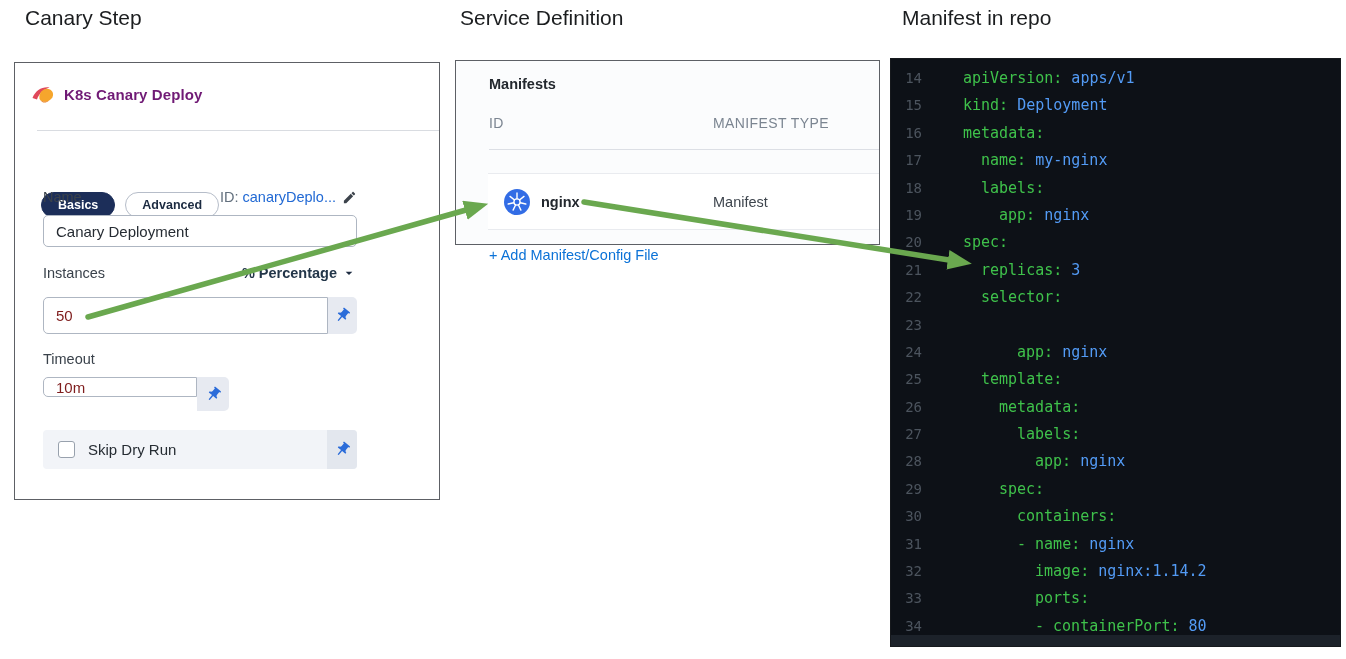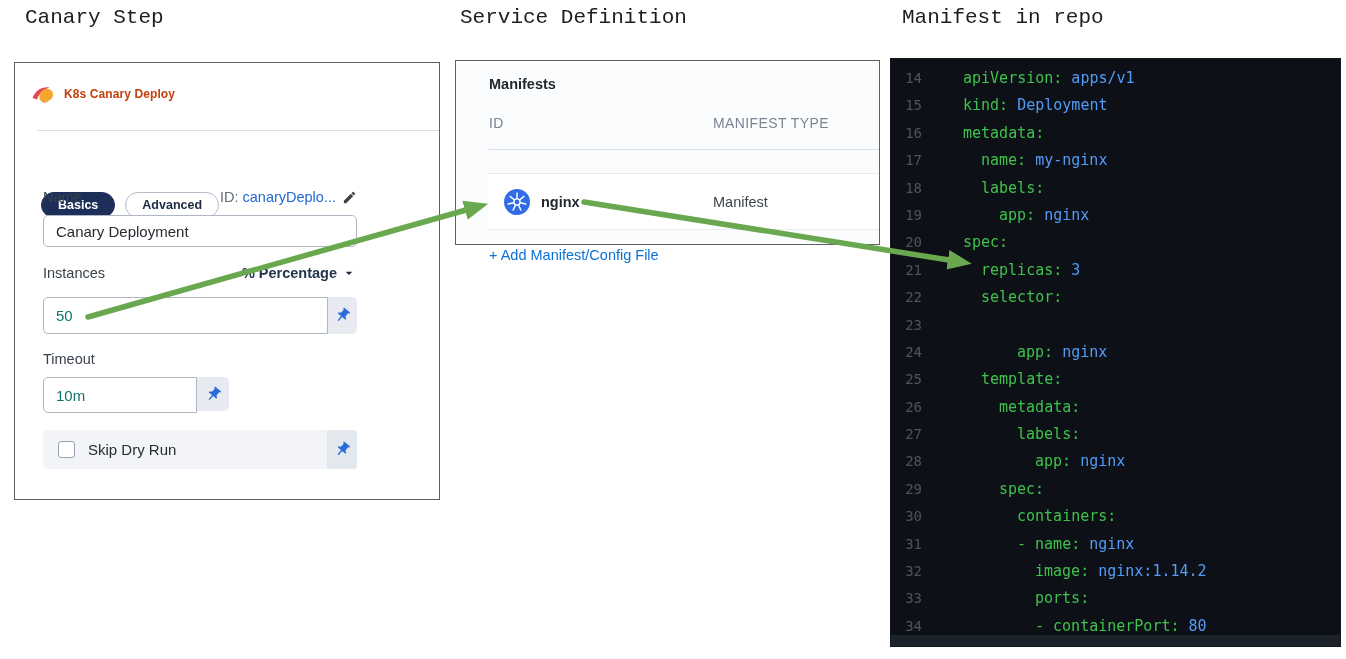--- a/index.html
+++ b/index.html
@@ -4,43 +4,43 @@
 <style>
   :root{
     --arrow:#6aa84f; --accent:#0b72d7; --pill-navy:#1c2e59; --k8s-blue:#326ce5;
     --code-key:#3fc24b; --code-val:#539bf5; --editor-bg:#0d1117;
   }
   *{margin:0;padding:0;box-sizing:border-box;}
   html,body{width:1346px;height:659px;background:#ffffff;overflow:hidden;
     font-family:"Liberation Sans",sans-serif;}
   .stage{position:relative;width:1346px;height:659px;}
 
-  .panel-title{position:absolute;top:6px;font-size:21px;color:#1b1d1f;font-family:Liberation Mono, monospace;}
+  .panel-title{position:absolute;top:6px;font-size:21px;color:#1b1d1f;}
   #title-canary{left:25px;} #title-service{left:460px;} #title-manifest{left:902px;}
 
   
   .canary-panel{position:absolute;left:14px;top:62px;width:426px;height:438px;
     background:#fff;border:1.5px solid #5d6065;}
   .cp-header{position:absolute;left:17px;top:20px;display:flex;align-items:center;gap:8px;}
-  .cp-header h2{font-size:12px;font-weight:700;color:#c2410c;letter-spacing:.1px;}
+  .cp-header h2{font-size:15px;font-weight:700;color:#701a75;letter-spacing:.1px;}
   .cp-divider{position:absolute;top:67px;left:22px;right:0;border-top:1px solid #d9dce1;}
   .tabs{position:absolute;left:26px;top:85px;display:flex;gap:10px;margin-top:44px;}
   .pill{height:26px;padding:0 16px;border-radius:13px;font-size:12.5px;font-weight:700;
     display:inline-flex;align-items:center;cursor:pointer;}
   .pill.active{background:var(--pill-navy);color:#fff;border:1px solid var(--pill-navy);}
   .pill.inactive{background:#fff;color:#1c2b41;border:1px solid #b6bdc9;font-weight:600;}
   .field-row{position:absolute;left:28px;width:314px;display:flex;align-items:center;justify-content:space-between;}
   .lbl{font-size:14.5px;color:#3a424b;}
   .id-wrap{display:flex;align-items:center;gap:6px;font-size:14.5px;cursor:pointer;}
   .id-prefix{color:#63707e;} .id-value{color:#2169d4;}
   .text-input{position:absolute;left:28px;height:32px;background:#fff;border:1px solid #aeb6c2;
     border-radius:5px;font-size:15px;color:#262c33;display:flex;align-items:center;padding-left:12px;}
   .input-group{position:absolute;left:28px;display:flex;}
   .input-group .text-part{background:#fff;border:1px solid #aeb6c2;border-radius:5px 0 0 5px;
-    font-size:15px;color:#0f766e;display:flex;align-items:center;padding-left:12px;}
+    font-size:15px;color:#7f1d1d;display:flex;align-items:center;padding-left:12px;}
   .pin-btn{background:#e7eaf1;border-radius:0 5px 5px 0;display:flex;align-items:center;
     justify-content:center;cursor:pointer;}
   .unit-select{display:flex;align-items:center;gap:2px;font-size:14.5px;color:#233649;
     font-weight:600;cursor:pointer;}
   .skip-row{position:absolute;left:28px;top:367px;width:314px;height:39px;background:#f2f4f8;
     border-radius:4px;display:flex;align-items:center;}
   .skip-row .pin-btn{margin-left:auto;width:30px;height:39px;background:#e3e7ee;border-radius:0 4px 4px 0;}
   .checkbox{width:17px;height:17px;margin-left:15px;accent-color:#fff;border:1.5px solid #98a1ad;
     border-radius:3px;background:#fff;appearance:none;-webkit-appearance:none;cursor:pointer;}
   .skip-label{font-size:15px;color:#262c33;margin-left:13px;}
@@ -138,21 +138,21 @@
               <path fill="#2b6cd9" d="M16 9V4h1c.55 0 1-.45 1-1s-.45-1-1-1H7c-.55 0-1 .45-1 1s.45 1 1 1h1v5c0 1.66-1.34 3-3 3v2h5.97v7l1 1 1-1v-7H19v-2c-1.66 0-3-1.34-3-3z"></path>
             </g>
           </svg>
       </span>
     </div>
 
     <div class="field-row" style="top:288px;">
       <span class="lbl">Timeout</span>
     </div>
     <div class="input-group" style="top:314px;height:34px;">
-      <span class="text-part" style="width:154px;height:36px;">10m</span>
+      <span class="text-part" style="width:154px;height:20px;">10m</span>
       <span class="pin-btn" style="width:32px;height:34px;">
         <svg width="17" height="17" viewBox="0 0 24 24">
             <g transform="rotate(40 12 12)">
               <path fill="#2b6cd9" d="M16 9V4h1c.55 0 1-.45 1-1s-.45-1-1-1H7c-.55 0-1 .45-1 1s.45 1 1 1h1v5c0 1.66-1.34 3-3 3v2h5.97v7l1 1 1-1v-7H19v-2c-1.66 0-3-1.34-3-3z"></path>
             </g>
           </svg>
       </span>
     </div>
 
     <div class="skip-row">

